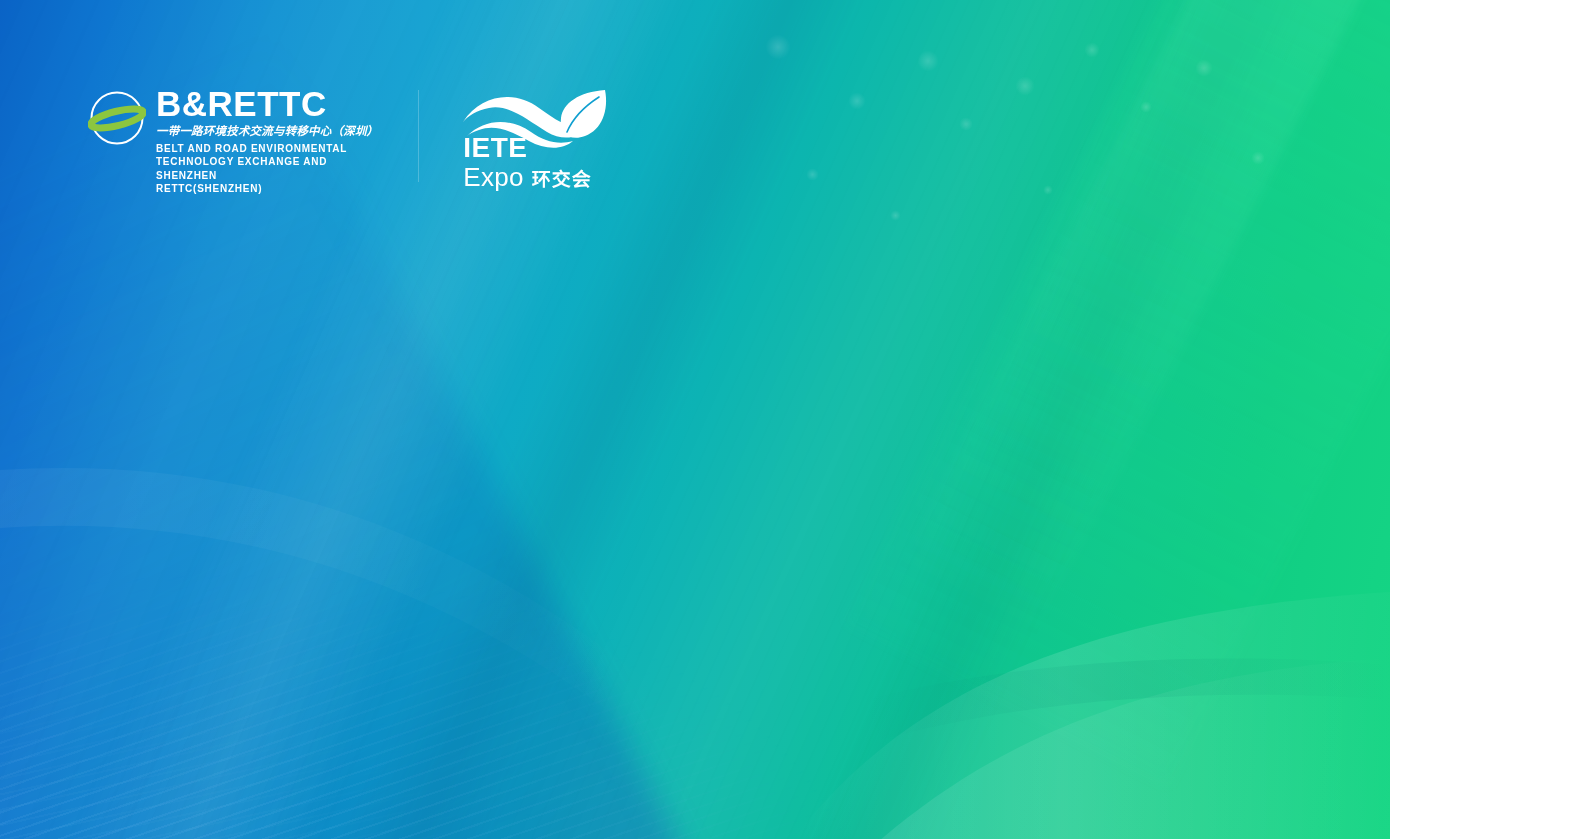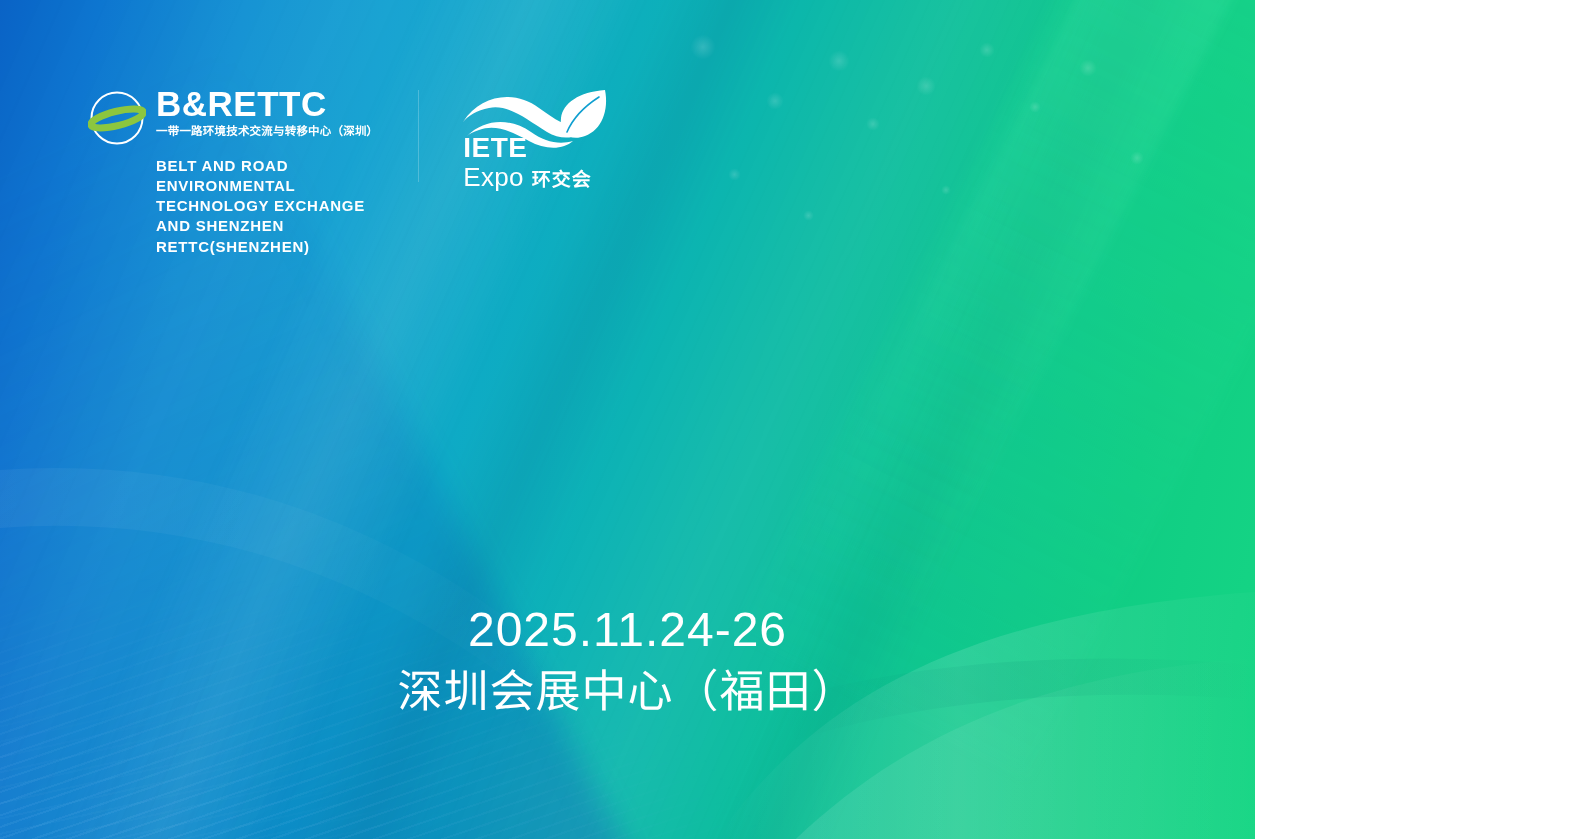--- a/index.html
+++ b/index.html
@@ -1,21 +1,21 @@
 <!DOCTYPE html>
 <html lang="zh-CN"><head>
 <meta charset="utf-8">
 <title>IETE Expo 2025 Banner</title>
 <style>
   html,body{margin:0;padding:0;background:#ffffff;}
   *{box-sizing:border-box;}
 
   .banner{
     position:relative;
-    width:1255px;
+    width:1390px;
     height:839px;
     overflow:hidden;
     font-family:"Liberation Sans","DejaVu Sans",sans-serif;
     background:
       linear-gradient(103deg,
         #0a63c6 0%,
         #0a74cf 7%,
         #0e8fd2 17%,
         #0f9fd0 27%,
         #0eaac6 38%,
@@ -167,28 +167,29 @@
   }
   .brettc-cn{
     color:#ffffff;
     font-size:11.5px;
     font-weight:bold;
     letter-spacing:0.2px;
     line-height:1.35;
     margin-top:3px;
     white-space:nowrap;
     text-align:right;
+    font-style:italic;
   }
   .brettc-en{
     color:#ffffff;
-    font-size:15px;
+    font-size:10px;
     font-weight:bold;
     letter-spacing:0.75px;
     line-height:1.35;
-    margin-top:16px;
+    margin-top:2px;
     max-width:214px;
   }
 
   
   .logo-divider{
     width:1px;height:92px;margin-top:4px;
     background:rgba(255,255,255,0.22);
   }
 
   
@@ -370,19 +371,15 @@
           <span class="iete-sub">
             <span class="iete-expo">Expo</span>
             <span class="iete-cn">环交会</span>
           </span>
         </span>
       </div>
     </div>
 
 
 
-    <div class="meta">
-      <div class="date">2025.11.24-26</div>
-      <div class="venue">深圳会展中心（福田）</div>
-    </div>
 
   </div>
 </div>
 
 </body></html>

